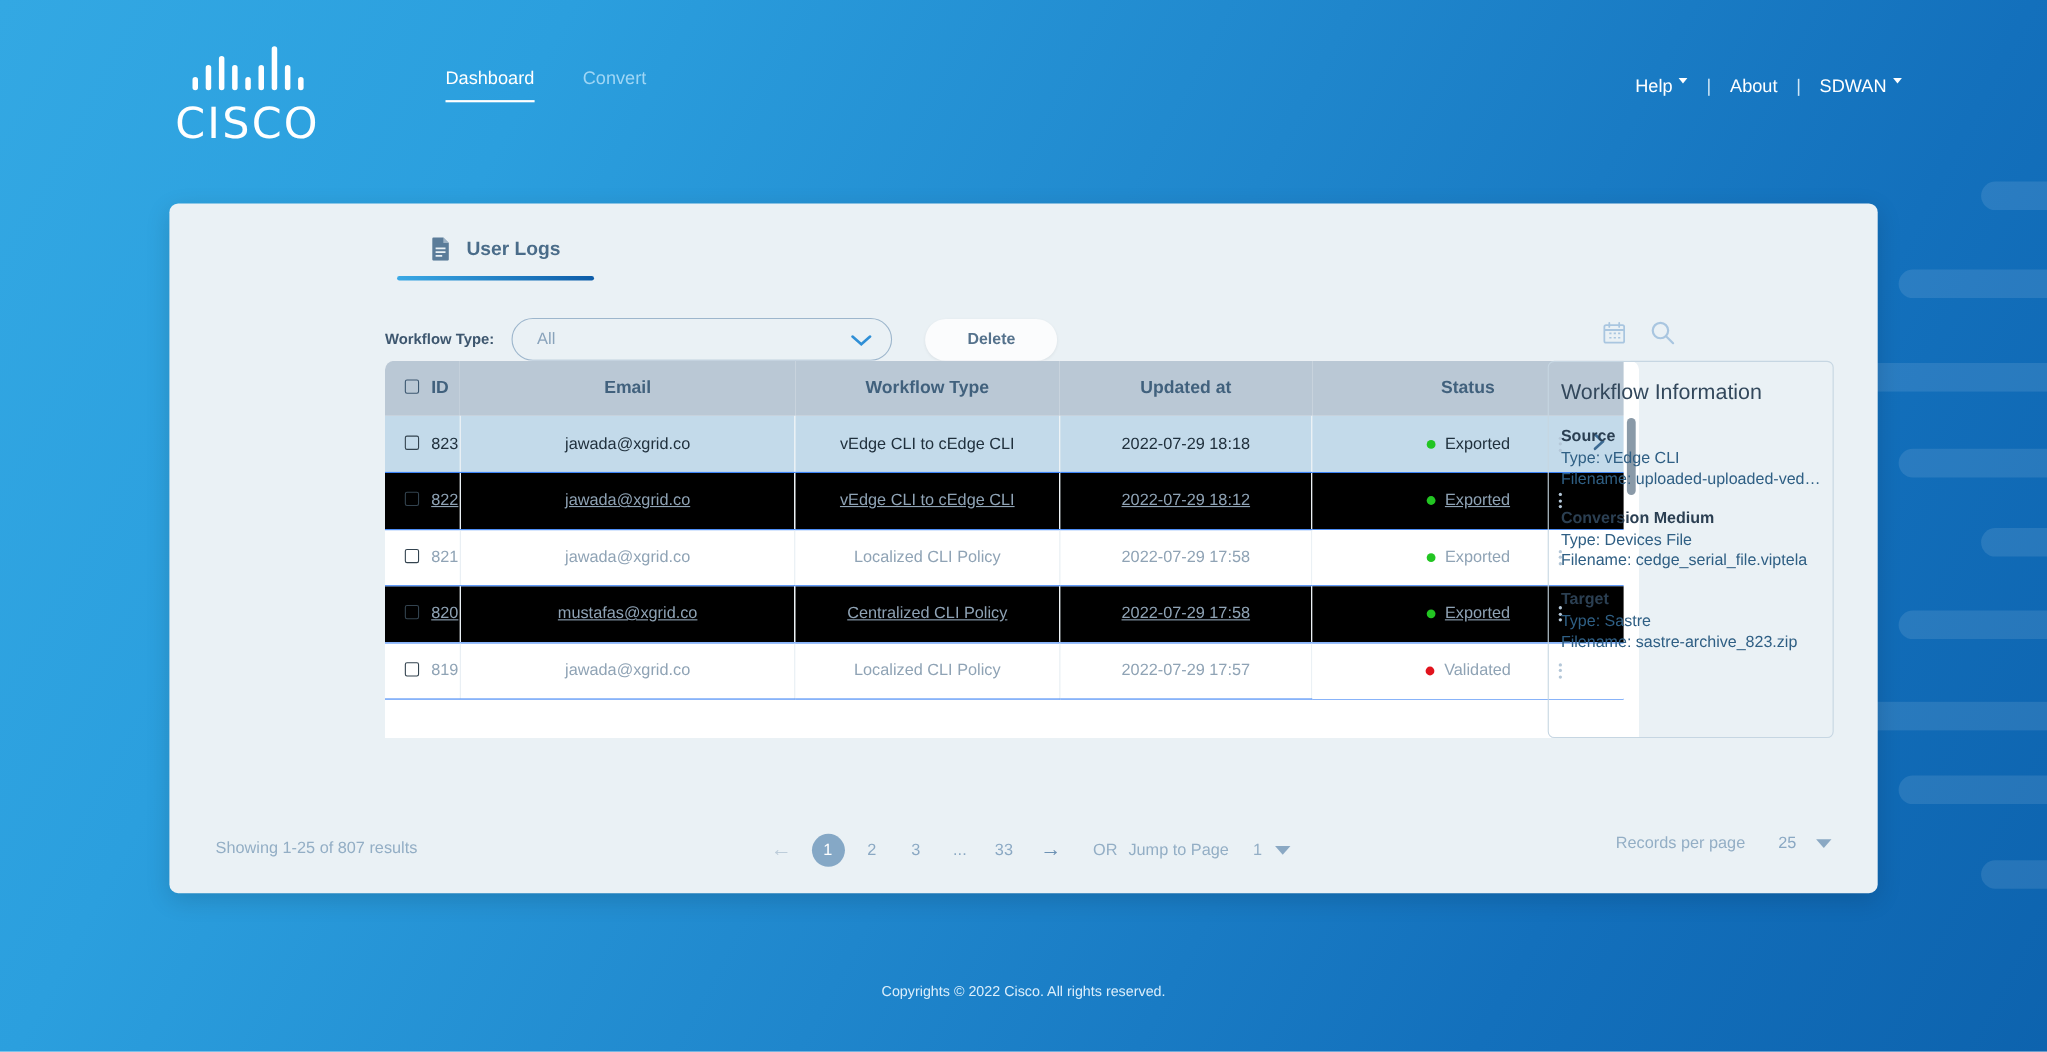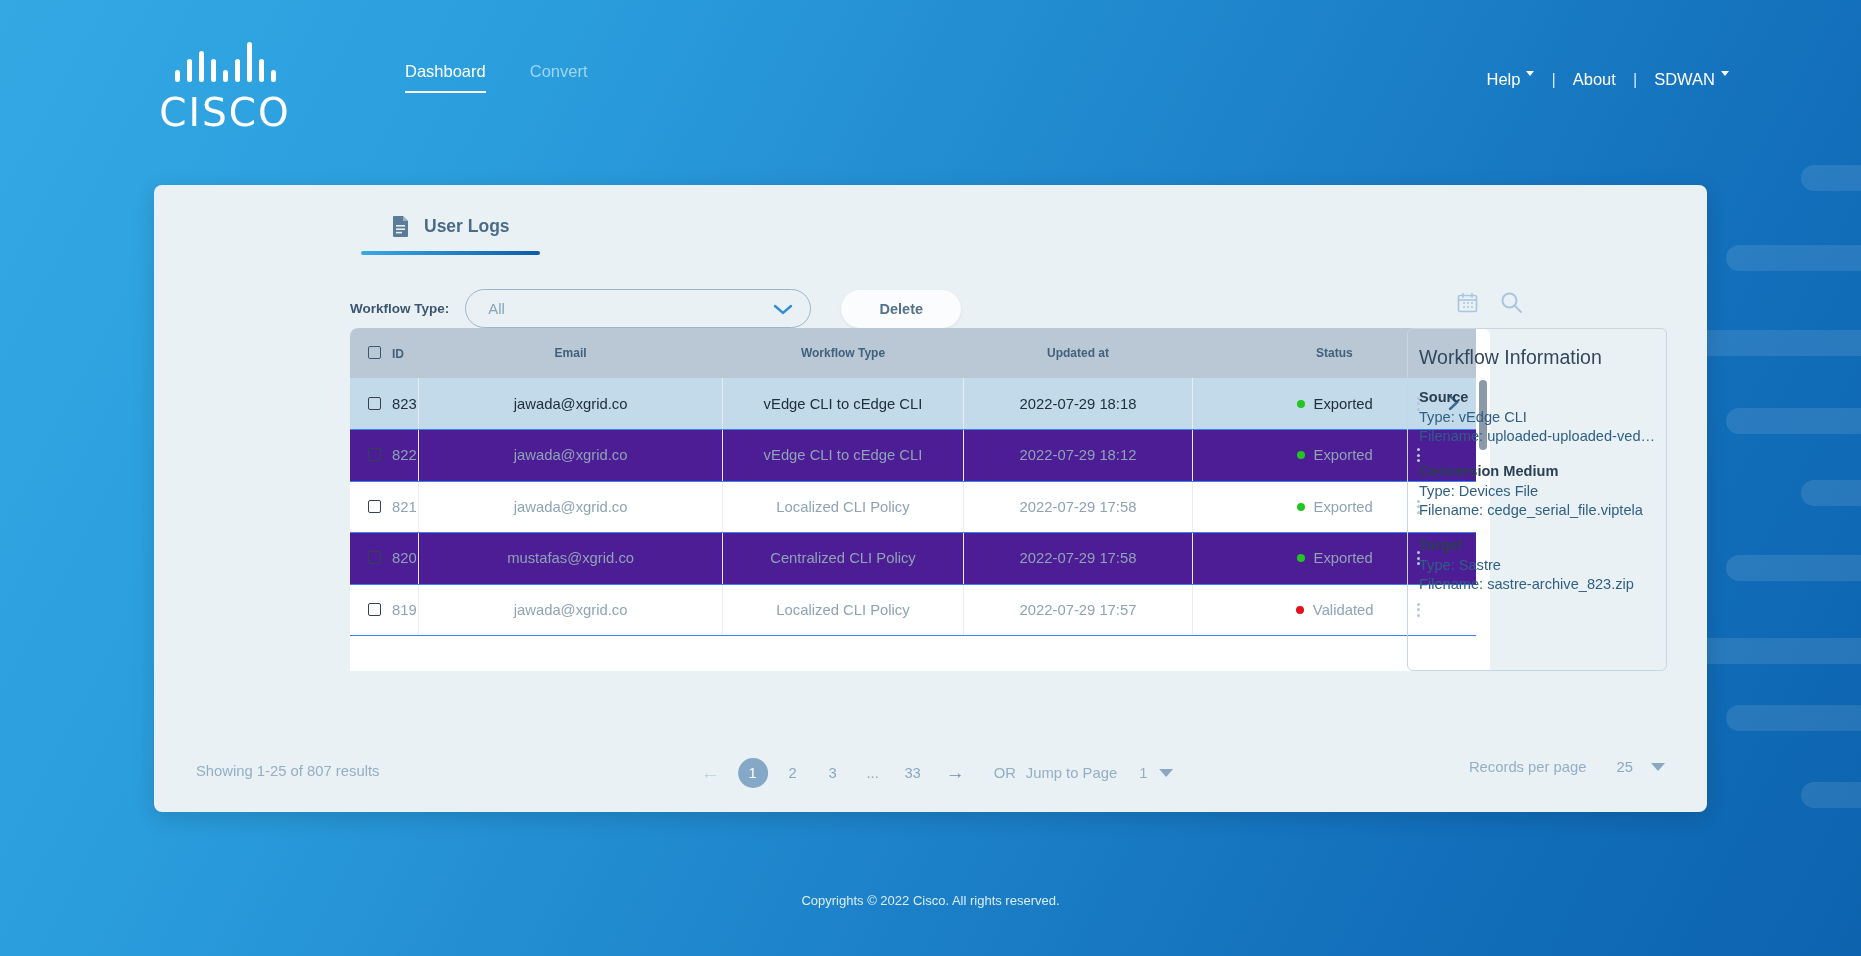--- a/index.html
+++ b/index.html
@@ -207,41 +207,41 @@
     background: #ffffff;
   }
   table.logs {
     width: 1126px;
     border-collapse: collapse;
     table-layout: fixed;
   }
   table.logs thead th {
     background: #bac8d5;
     color: #41617d;
-    font-size: 12px;
+    font-size: 16px;
     font-weight: bold;
     height: 50px;
     text-align: center;
     border: none;
   }
   table.logs thead th.col-id { text-align: left; padding-left: 18px; }
   table.logs tbody td {
     height: 51.5px;
     font-size: 14.8px;
     color: #8fa3b5;
     text-align: center;
     border-right: 1px solid #e7eef3;
     border-bottom: 1px solid #3b82f6;
     white-space: nowrap;
     overflow: hidden;
   }
   table.logs tbody td.col-id { text-align: left; padding-left: 18px; }
   table.logs tbody td.col-status { border-right: none; position: relative; }
   table.logs tbody tr.even td { background: #ffffff; }
-  table.logs tbody tr.odd  td { background: #4c1d95; }
+  table.logs tbody tr.odd  td { background: #000000; text-decoration: underline; }
   table.logs tbody tr.selected td {
     background: #c3daea;
     color: #1f2d3a;
     font-weight: normal;
   }
   table.logs tbody tr.selected td.col-id,
   table.logs tbody tr.selected td { color: #20303d; }
 
   .cb {
     display: inline-block;

